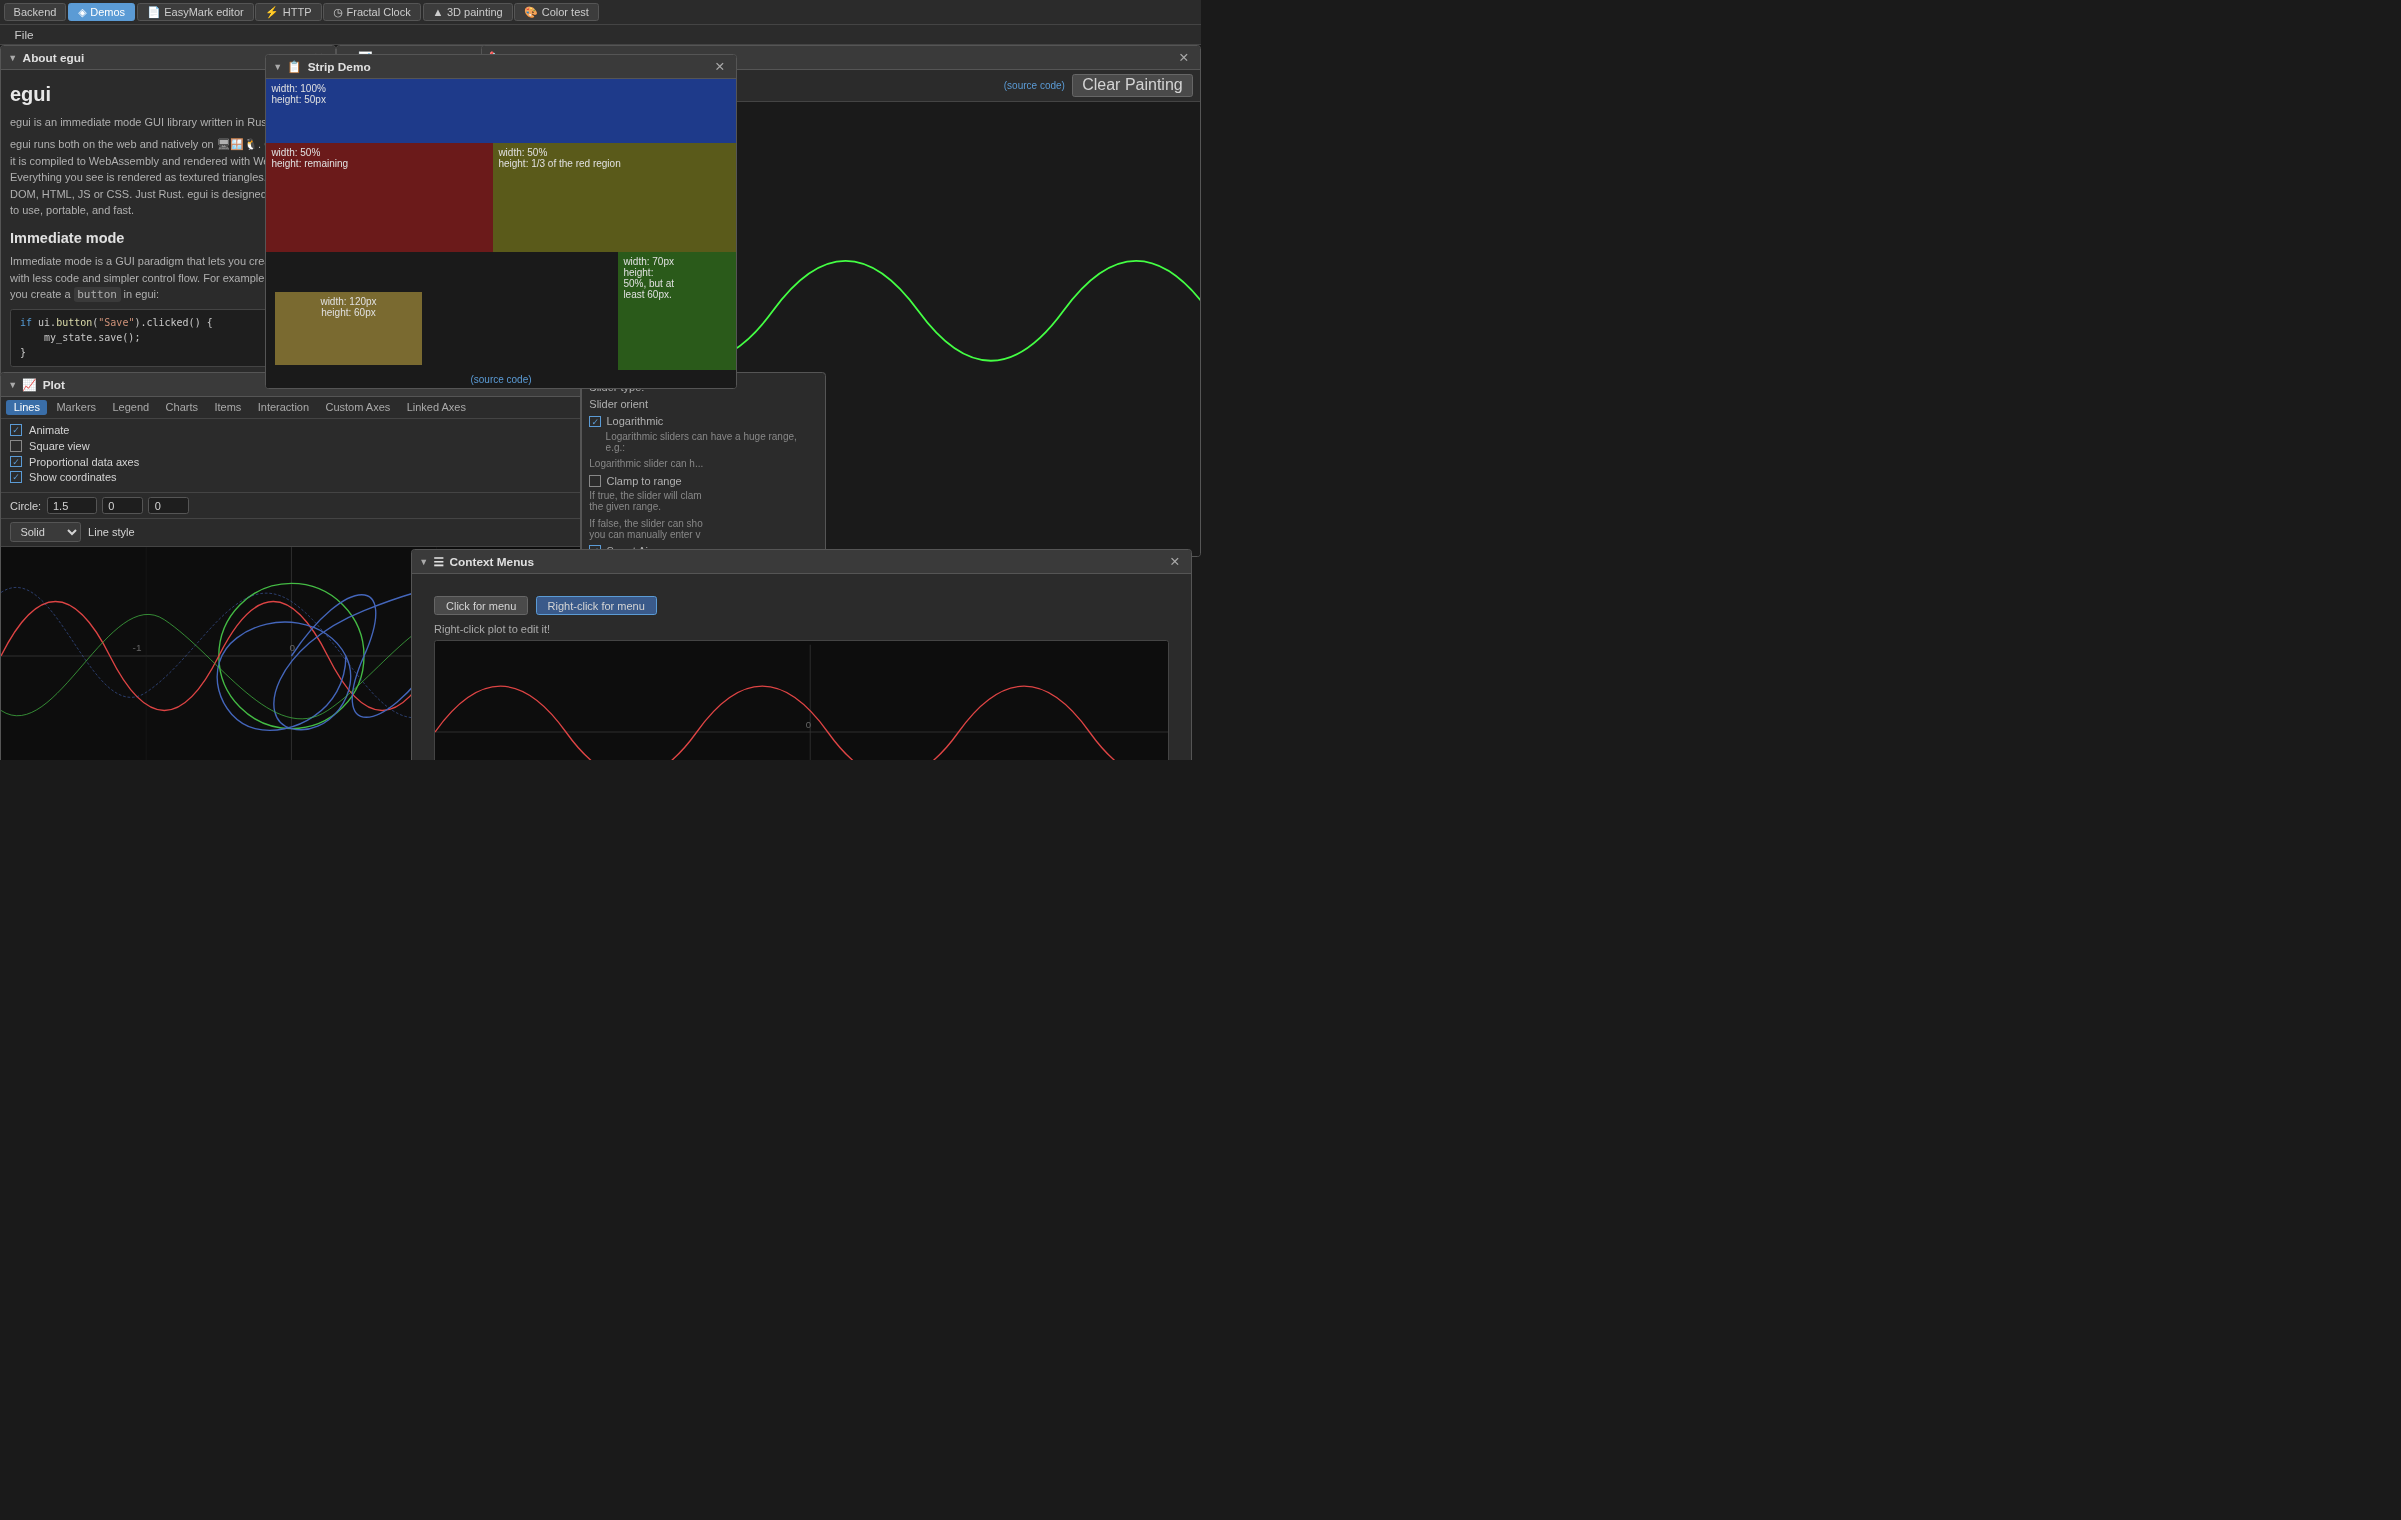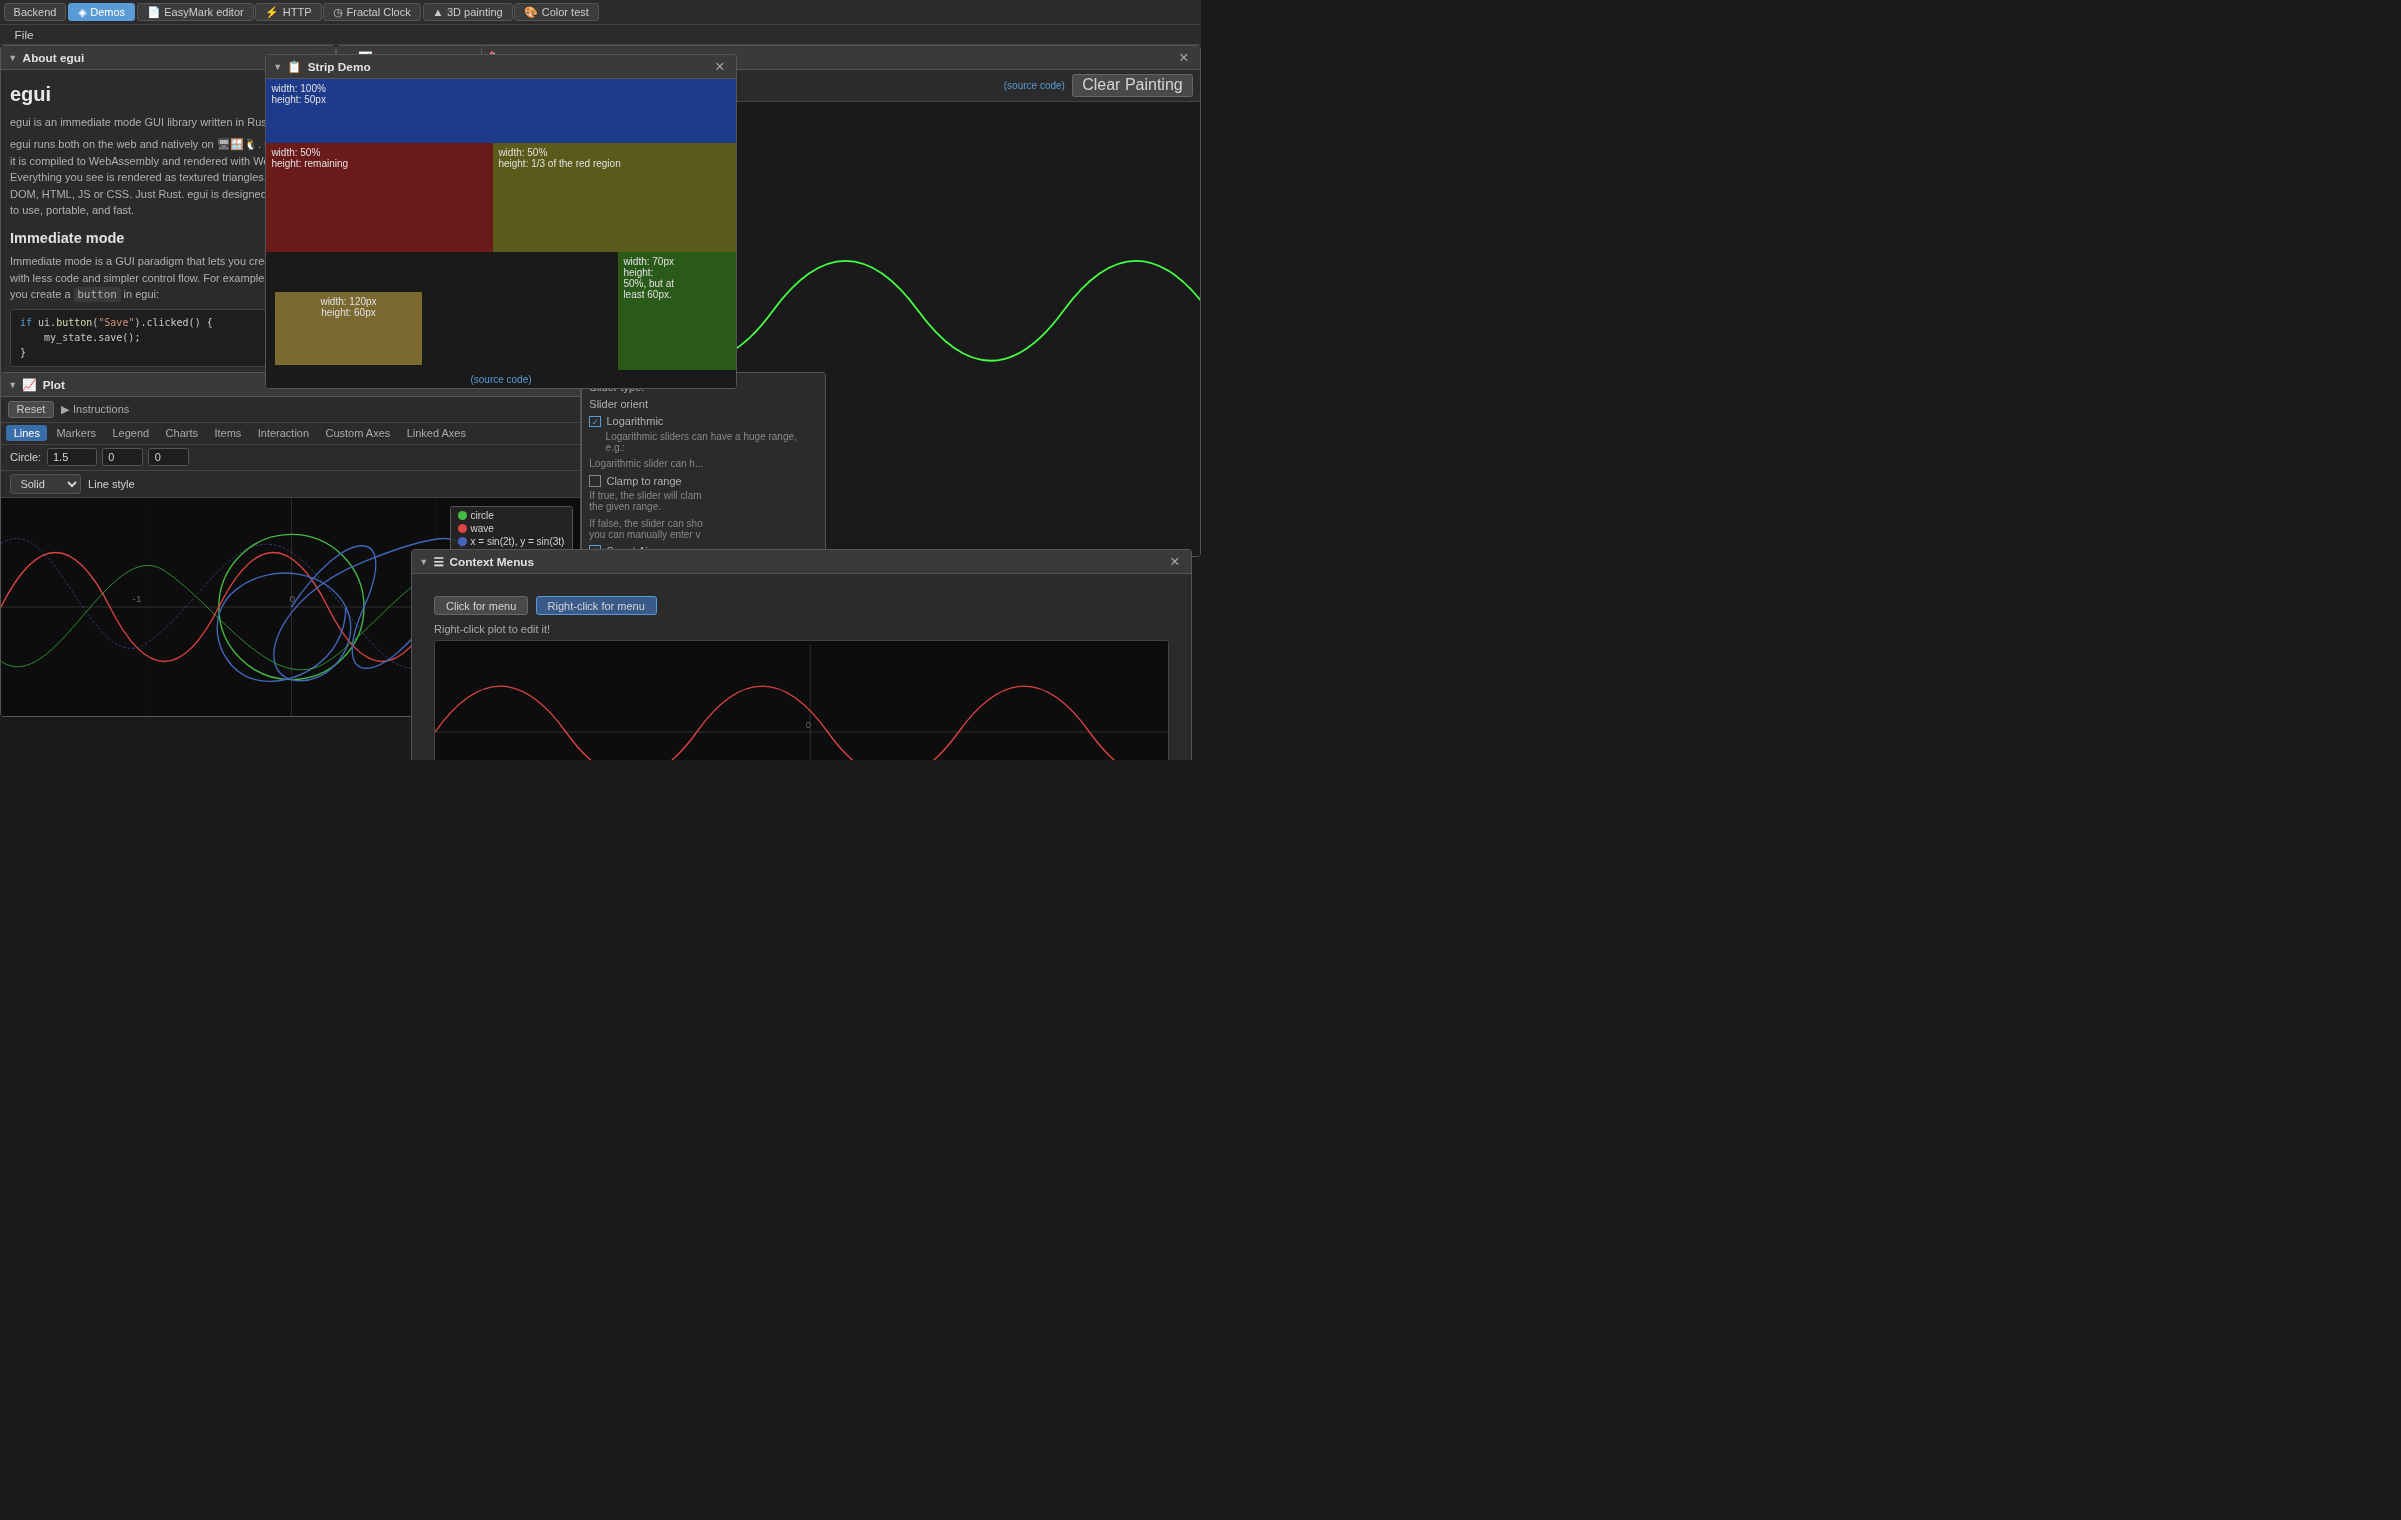--- a/index.html
+++ b/index.html
@@ -711,36 +711,47 @@
   </div>
 
   <div class="panel plot-panel">
     <div class="panel-header">
       <div class="panel-title">
         <span class="panel-collapse">▼</span>
         <span>📈</span>
         <span>Plot</span>
       </div>
     </div>
-    <div class="plot-toolbar">
-      <button class="plot-toolbar-btn">Reset</button>
-      <div class="instructions-btn">
-        <span>▶</span>
-        <span>Instructions</span>
-      </div>
-    </div>
     <div class="plot-tabs">
       <div class="plot-tab active">Lines</div>
       <div class="plot-tab">Markers</div>
       <div class="plot-tab">Legend</div>
       <div class="plot-tab">Charts</div>
       <div class="plot-tab">Items</div>
       <div class="plot-tab">Interaction</div>
       <div class="plot-tab">Custom Axes</div>
       <div class="plot-tab">Linked Axes</div>
+    </div>
+    <div class="plot-options">
+      <div class="plot-option-row">
+        <span class="chk checked"></span>
+        <span>Animate</span>
+      </div>
+      <div class="plot-option-row">
+        <span class="chk"></span>
+        <span>Square view</span>
+      </div>
+      <div class="plot-option-row">
+        <span class="chk checked"></span>
+        <span>Proportional data axes</span>
+      </div>
+      <div class="plot-option-row">
+        <span class="chk checked"></span>
+        <span>Show coordinates</span>
+      </div>
     </div>
     <div class="circle-inputs">
       <span>Circle:</span>
       <input class="num-input" value="1.5" style="width: 50px;">
       <input class="num-input" value="0" style="width: 41px;">
       <input class="num-input" value="0" style="width: 41px;">
     </div>
     <div class="line-style-row">
       <select class="line-style-select">
         <option>Solid</option>

